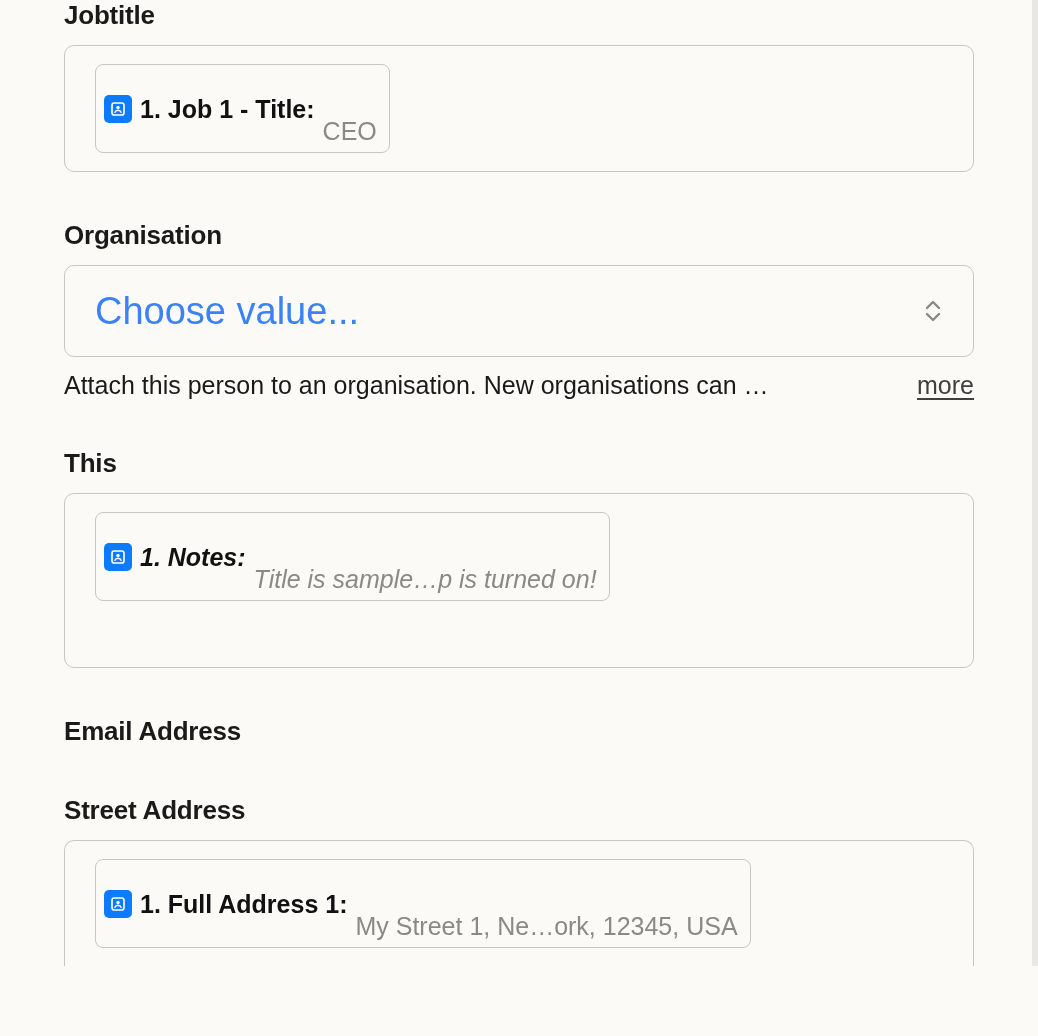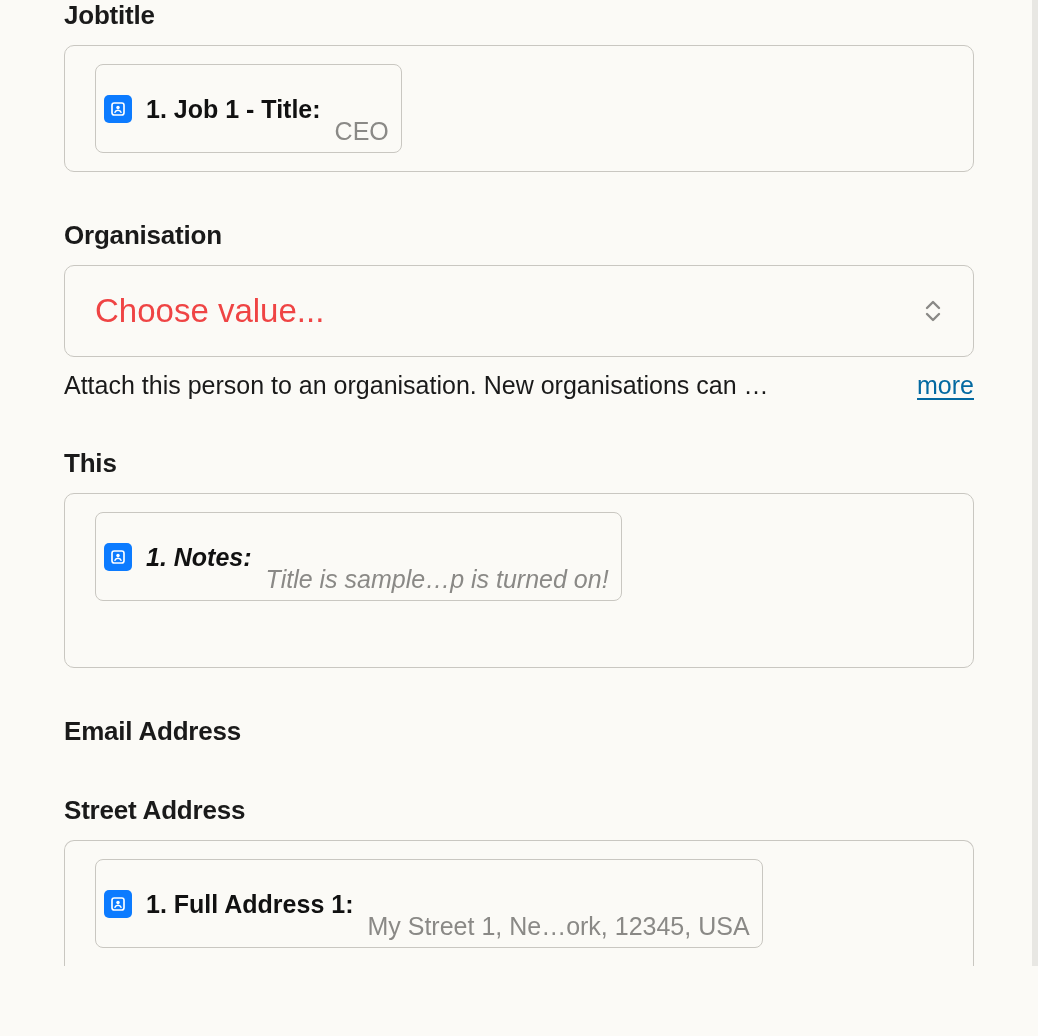--- a/index.html
+++ b/index.html
@@ -42,21 +42,21 @@
     min-height: 175px;
     font-style: italic;
   }
   .token {
     display: inline-flex;
     align-items: center;
     border: 1.5px solid #c9c7c1;
     border-radius: 8px;
     padding: 6px 12px 6px 8px;
     background: #fbfaf6;
-    gap: 14px;
+    gap: 8px;
     font-size: 25px;
     line-height: 1.2;
     white-space: nowrap;
   }
   .token-icon {
     width: 28px; height: 28px;
     border-radius: 5px;
     background: #0c7bff;
     display: inline-flex;
     align-items: center;
@@ -71,22 +71,22 @@
     border-radius: 10px;
     background: #fbfaf6;
     height: 92px;
     display: flex;
     align-items: center;
     justify-content: space-between;
     padding: 0 30px;
     cursor: pointer;
   }
   .select-placeholder {
-    font-size: 33px;
-    color: #ef4444;
+    font-size: 38px;
+    color: #3b82f6;
   }
   .select-chevs {
     display: flex;
     flex-direction: column;
     color: #8a8986;
     gap: 0;
   }
   .select-chevs svg { width: 20px; height: 12px; display:block; }
   .helper-row {
     display: flex;
@@ -94,21 +94,21 @@
     align-items: baseline;
     margin-top: 14px;
     font-size: 25px;
     color: #1a1a1a;
     gap: 8px;
   }
   .helper-text { flex: 1; white-space: nowrap; overflow: hidden; text-overflow: ellipsis; }
   .more-link {
     text-decoration: underline;
     text-underline-offset: 4px;
-    color: #0369a1;
+    color: #404040;
     cursor: pointer;
   }
 </style>
 </head>
 <body>
 
 <div class="page">
 
   <div class="field-group">
     <div class="field-label">Jobtitle</div>

